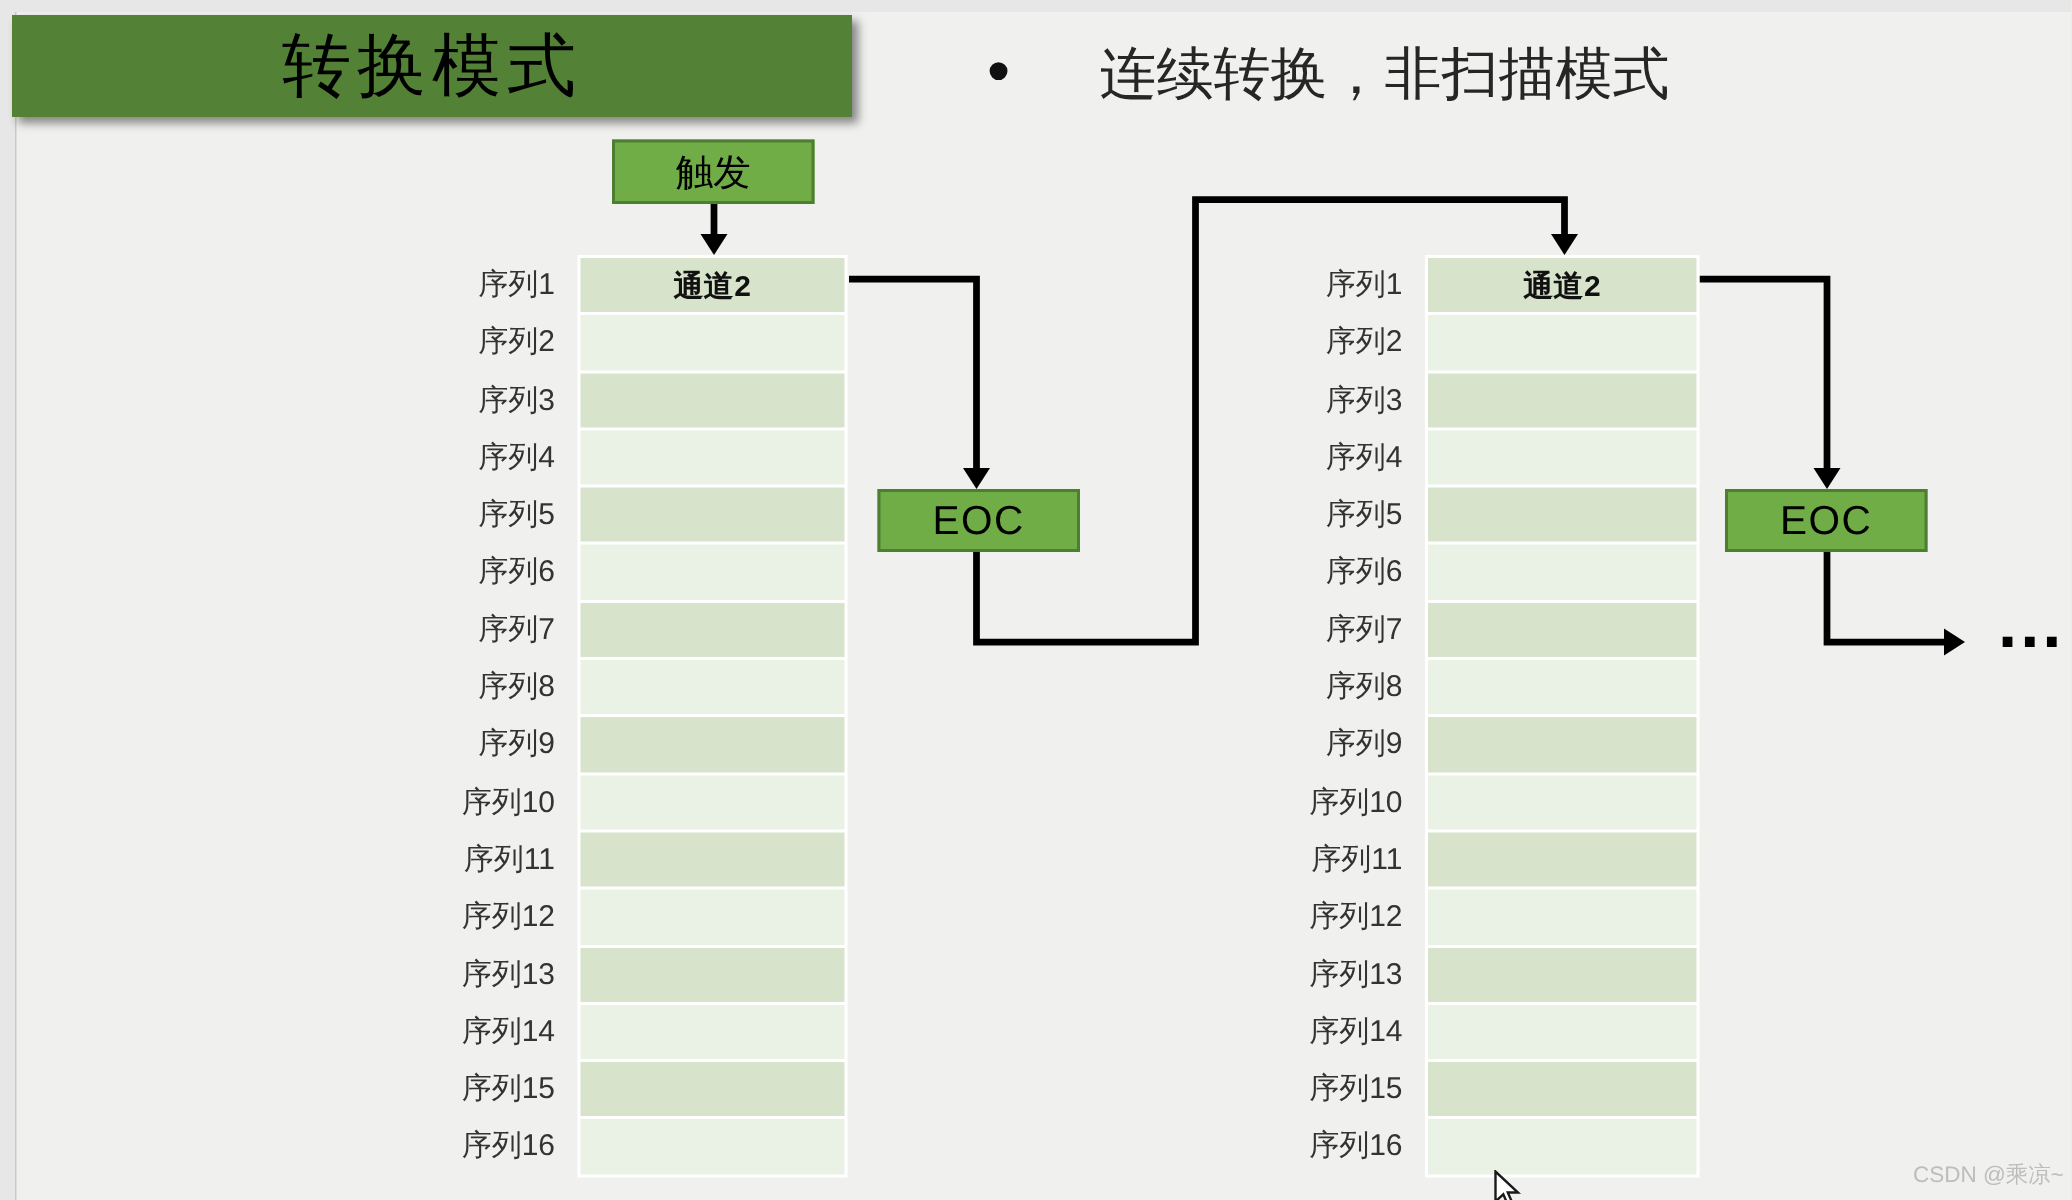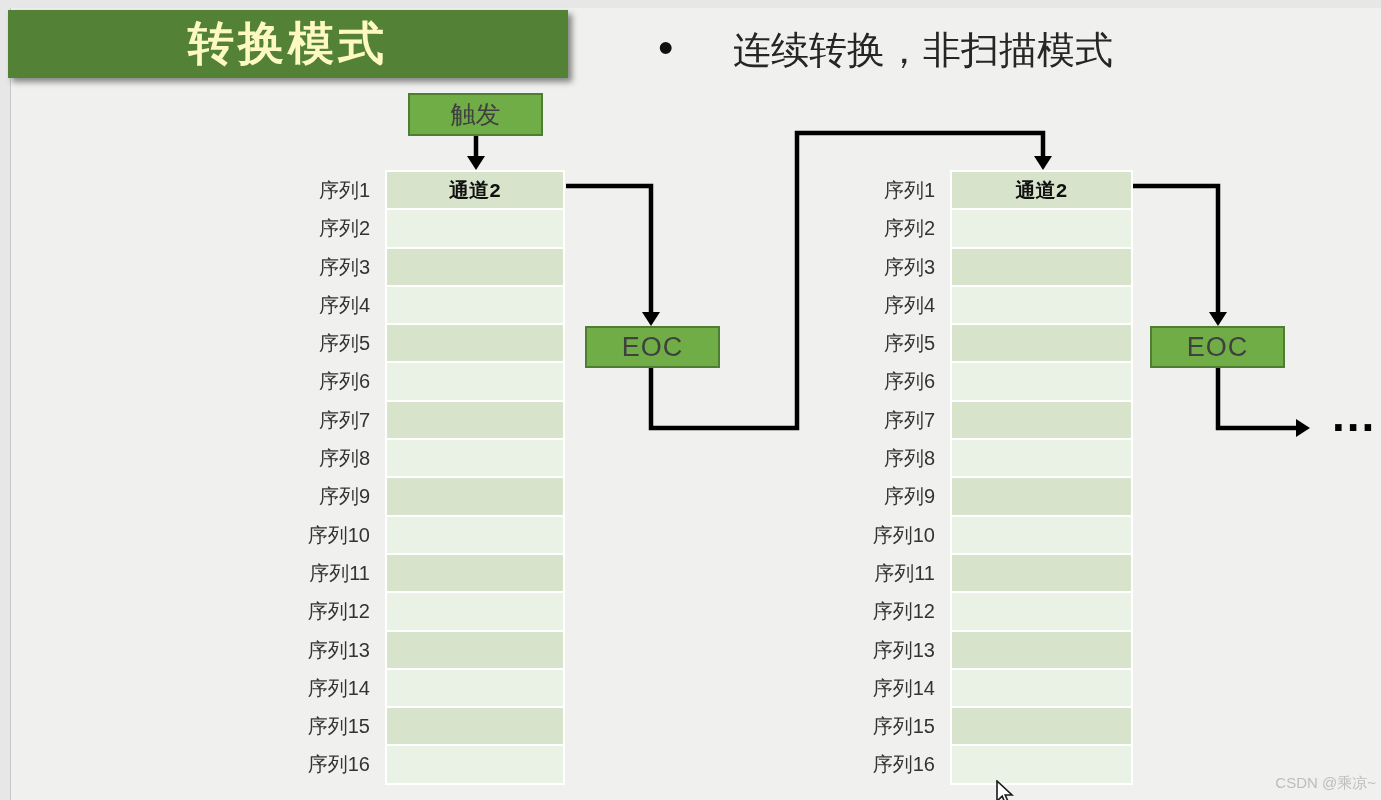--- a/index.html
+++ b/index.html
@@ -18,28 +18,28 @@
   body{font-family:"Liberation Sans",sans-serif;background:var(--frame-bg);}
   #canvas{position:relative;width:1381px;height:800px;overflow:hidden;background:var(--frame-bg);}
   .slide{position:absolute;left:10px;top:8px;right:0;bottom:0;background:var(--slide-bg);border-left:1px solid #c9c9c9;}
   
   .banner{
     position:absolute;left:8px;top:10px;width:560px;height:68px;
     background:var(--banner-green);
     box-shadow:4px 4px 6px rgba(0,0,0,.45);
     display:flex;align-items:center;justify-content:center;
   }
-  .banner span{color:#fef9c3;font-size:46px;letter-spacing:4px;font-weight:bold;}
+  .banner span{color:#000000;font-size:46px;letter-spacing:4px;}
   
   .bullet-dot{position:absolute;left:658px;top:26px;font-size:44px;color:#111;line-height:44px;}
   .bullet-text{position:absolute;left:733px;top:28px;font-size:38px;color:var(--text-dark);line-height:44px;white-space:nowrap;}
   
   .gbox{
     position:absolute;background:var(--box-green);border:2.5px solid var(--box-border);
-    box-sizing:border-box;display:flex;align-items:center;justify-content:center;color:#404040;
+    box-sizing:border-box;display:flex;align-items:center;justify-content:center;color:#000000;
   }
   .trigger{left:408px;top:93px;width:135px;height:43px;font-size:25px;}
   .eoc{width:135px;height:42px;top:326px;font-size:27px;letter-spacing:1px;}
   .eoc1{left:585px;}
   .eoc2{left:1150px;}
   
   .labels-col{
     position:absolute;top:170px;width:110px;display:flex;flex-direction:column;
     gap:2px;padding-top:2px;text-align:right;
   }

